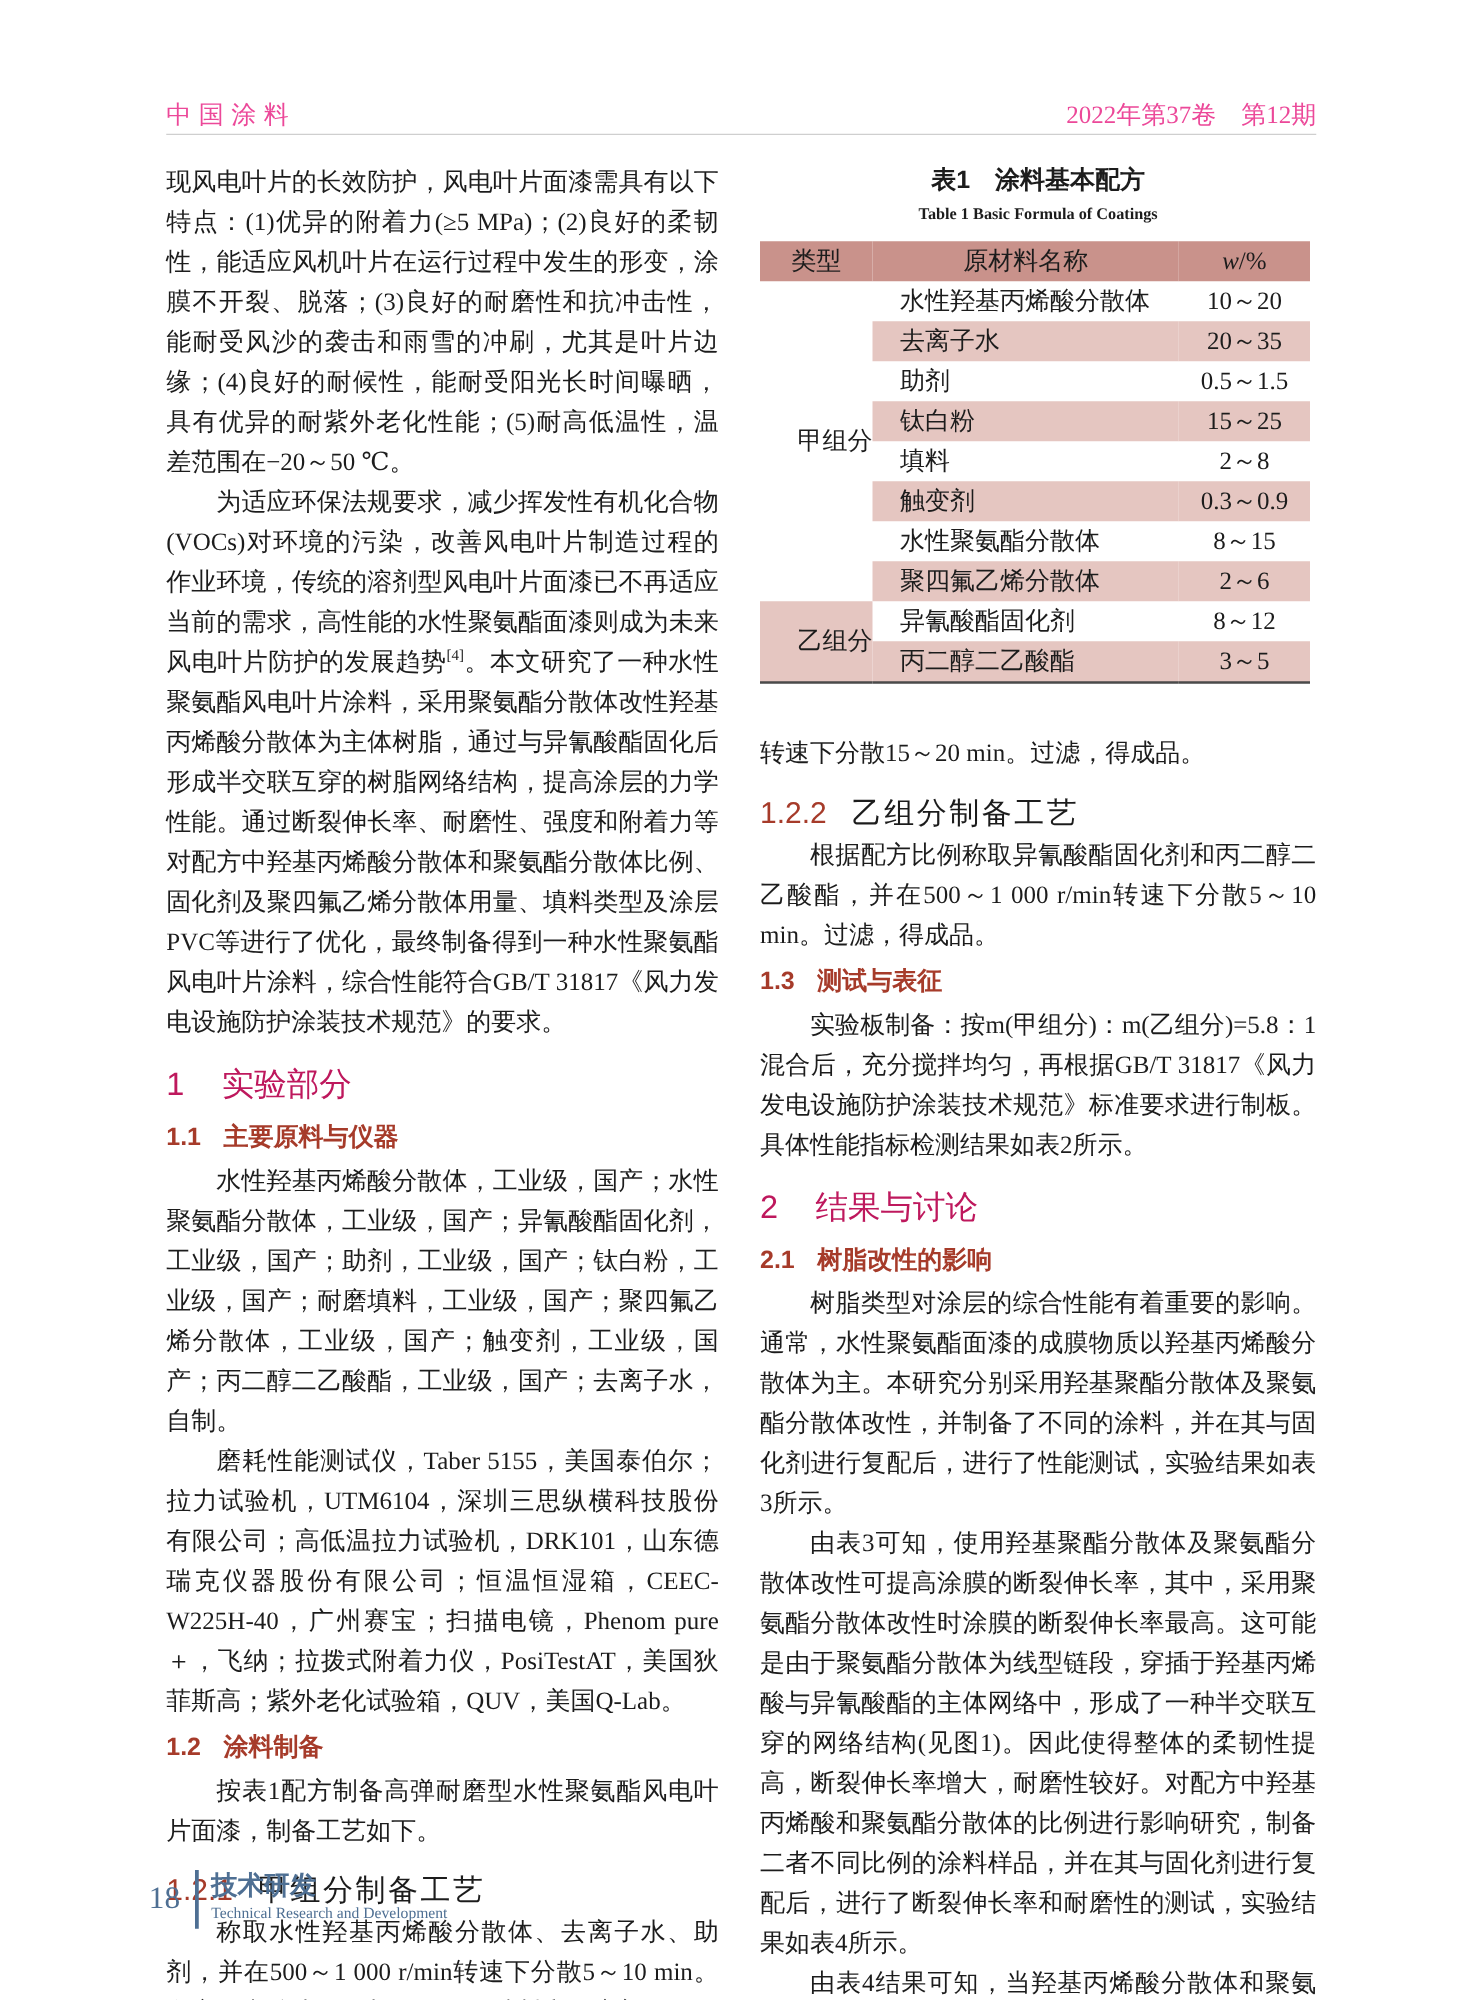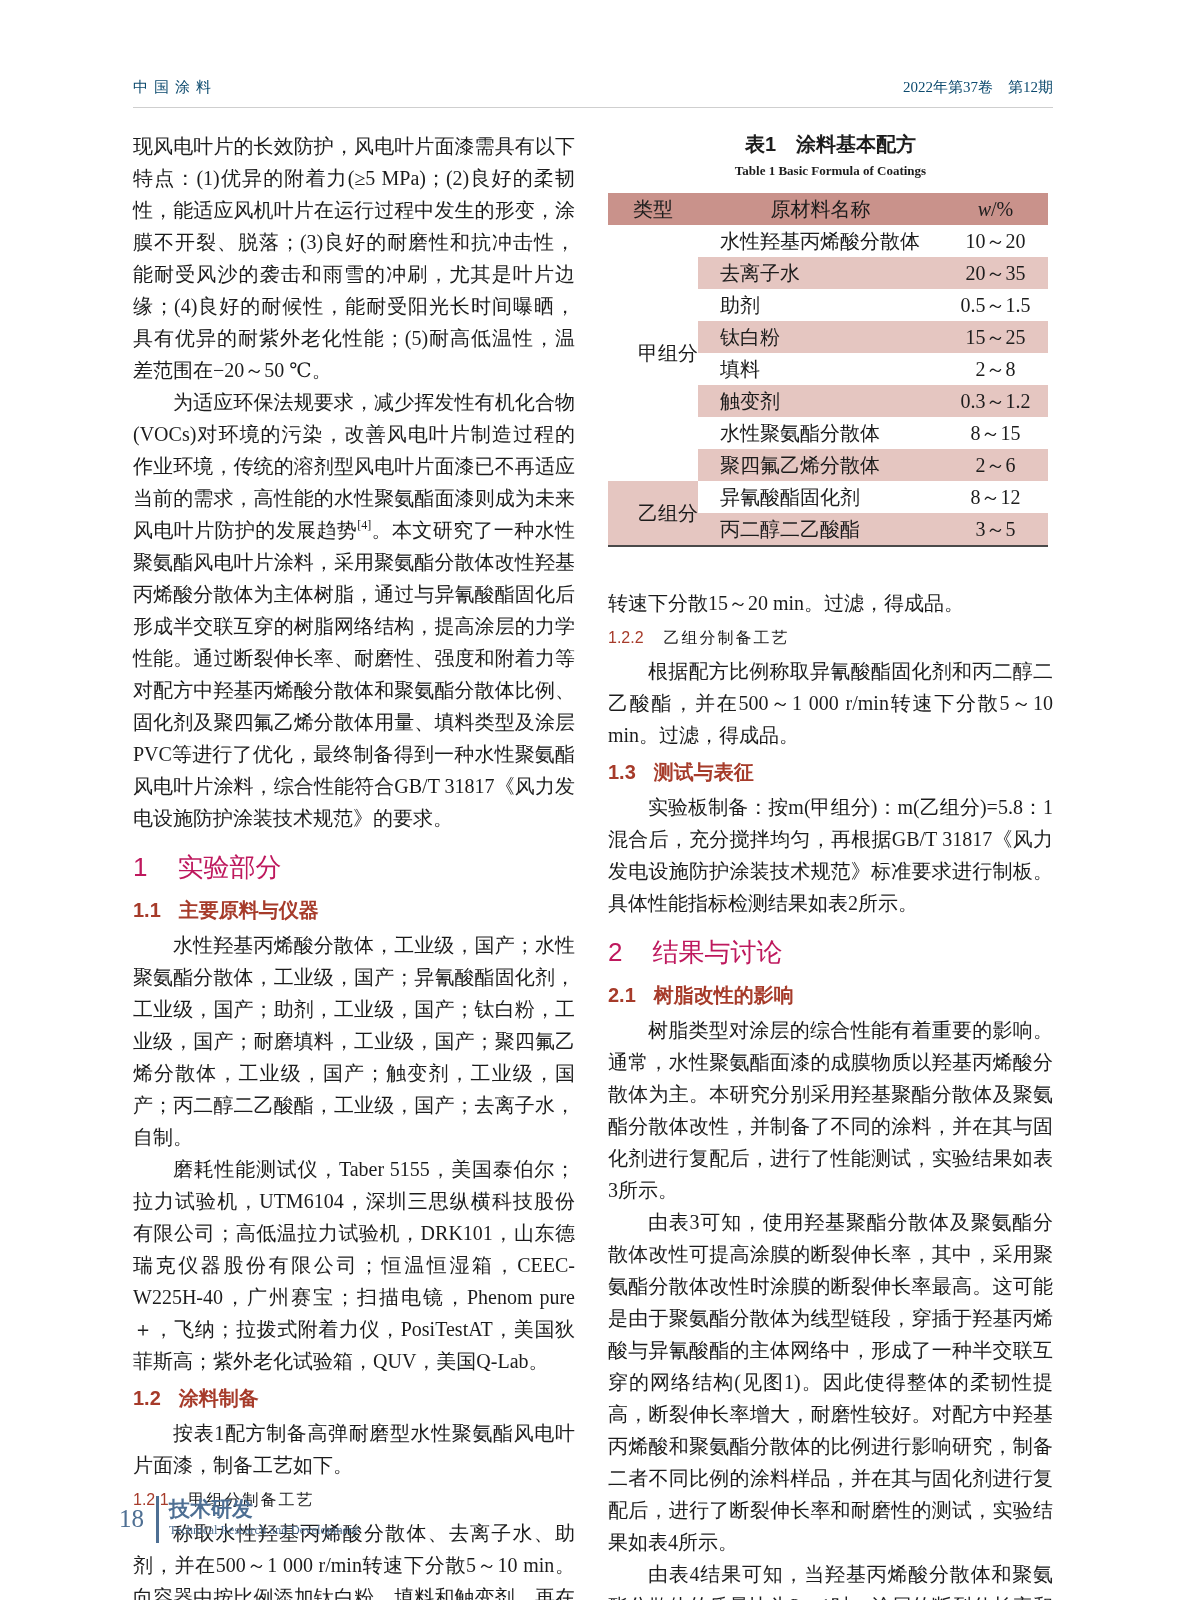--- a/index.html
+++ b/index.html
@@ -4,21 +4,21 @@
 <style>
   html,body{margin:0;padding:0;}
   body{
     width:1187px;height:1600px;position:relative;background:#ffffff;
     font-family:"Liberation Serif","DejaVu Serif",serif;color:#1c1c1c;overflow:hidden;
   }
   
   .pagehead{
     position:absolute;left:133px;top:78px;width:920px;
     display:flex;justify-content:space-between;align-items:flex-end;
-    font-size:15px;color:#0c4a6e;
+    font-size:20px;color:#ec4899;
   }
   .journal{letter-spacing:6px;}
   .rule{position:absolute;left:133px;top:107px;width:920px;height:1px;background:#cfcfcf;}
   
   .col{position:absolute;top:130px;font-size:20px;line-height:32px;text-align:justify;}
   .col-left{left:133px;width:442px;}
   .col-right{left:608px;width:445px;}
   p{margin:0;text-indent:2em;}
   p.cont{text-indent:0;}
   sup{font-size:12px;line-height:0;}
@@ -26,21 +26,21 @@
   .sec{
     font-family:"Liberation Sans","DejaVu Sans",sans-serif;color:#be185d;
     font-size:26px;font-weight:normal;line-height:34px;margin:16px 0 10px;text-indent:0;
   }
   .sec .num{margin-right:30px;}
   .subsec{
     font-family:"Liberation Sans","DejaVu Sans",sans-serif;color:#a63b2a;
     font-size:20px;font-weight:bold;line-height:32px;margin:5px 0 3px;text-indent:0;
   }
   .subsec .num{margin-right:18px;}
-  .subsubsec{font-size:16px;line-height:32px;margin:3px 0 1px;text-indent:0;}
+  .subsubsec{font-size:24px;line-height:32px;margin:16px 0 1px;text-indent:0;}
   .subsubsec .num{color:#a63b2a;font-family:"Liberation Sans","DejaVu Sans",sans-serif;margin-right:20px;}
   .subsubsec .t{color:#1c1c1c;letter-spacing:2px;}
   
   .tbl-title{text-align:center;font-family:"Liberation Sans","DejaVu Sans",sans-serif;
     font-weight:bold;font-size:20px;line-height:28px;}
   .tbl-title-en{text-align:center;font-weight:bold;font-size:13px;line-height:26px;margin-bottom:9px;}
   table.tbl{border-collapse:collapse;width:440px;table-layout:fixed;border-bottom:2px solid #4a4a4a;}
   .tbl th,.tbl td{font-weight:normal;font-size:20px;height:28px;padding:0;vertical-align:middle;}
   .tbl thead tr{background:#c9928b;}
   .tbl thead th{height:16px;text-align:center;}
@@ -126,21 +126,21 @@
       <tr>
         <td class="name pink">钛白粉</td>
         <td class="val pink">15～25</td>
       </tr>
       <tr>
         <td class="name">填料</td>
         <td class="val">2～8</td>
       </tr>
       <tr>
         <td class="name pink">触变剂</td>
-        <td class="val pink">0.3～1.2</td>
+        <td class="val pink">0.3～0.9</td>
       </tr>
       <tr>
         <td class="name">水性聚氨酯分散体</td>
         <td class="val">8～15</td>
       </tr>
       <tr>
         <td class="name pink">聚四氟乙烯分散体</td>
         <td class="val pink">2～6</td>
       </tr>
       <tr>

